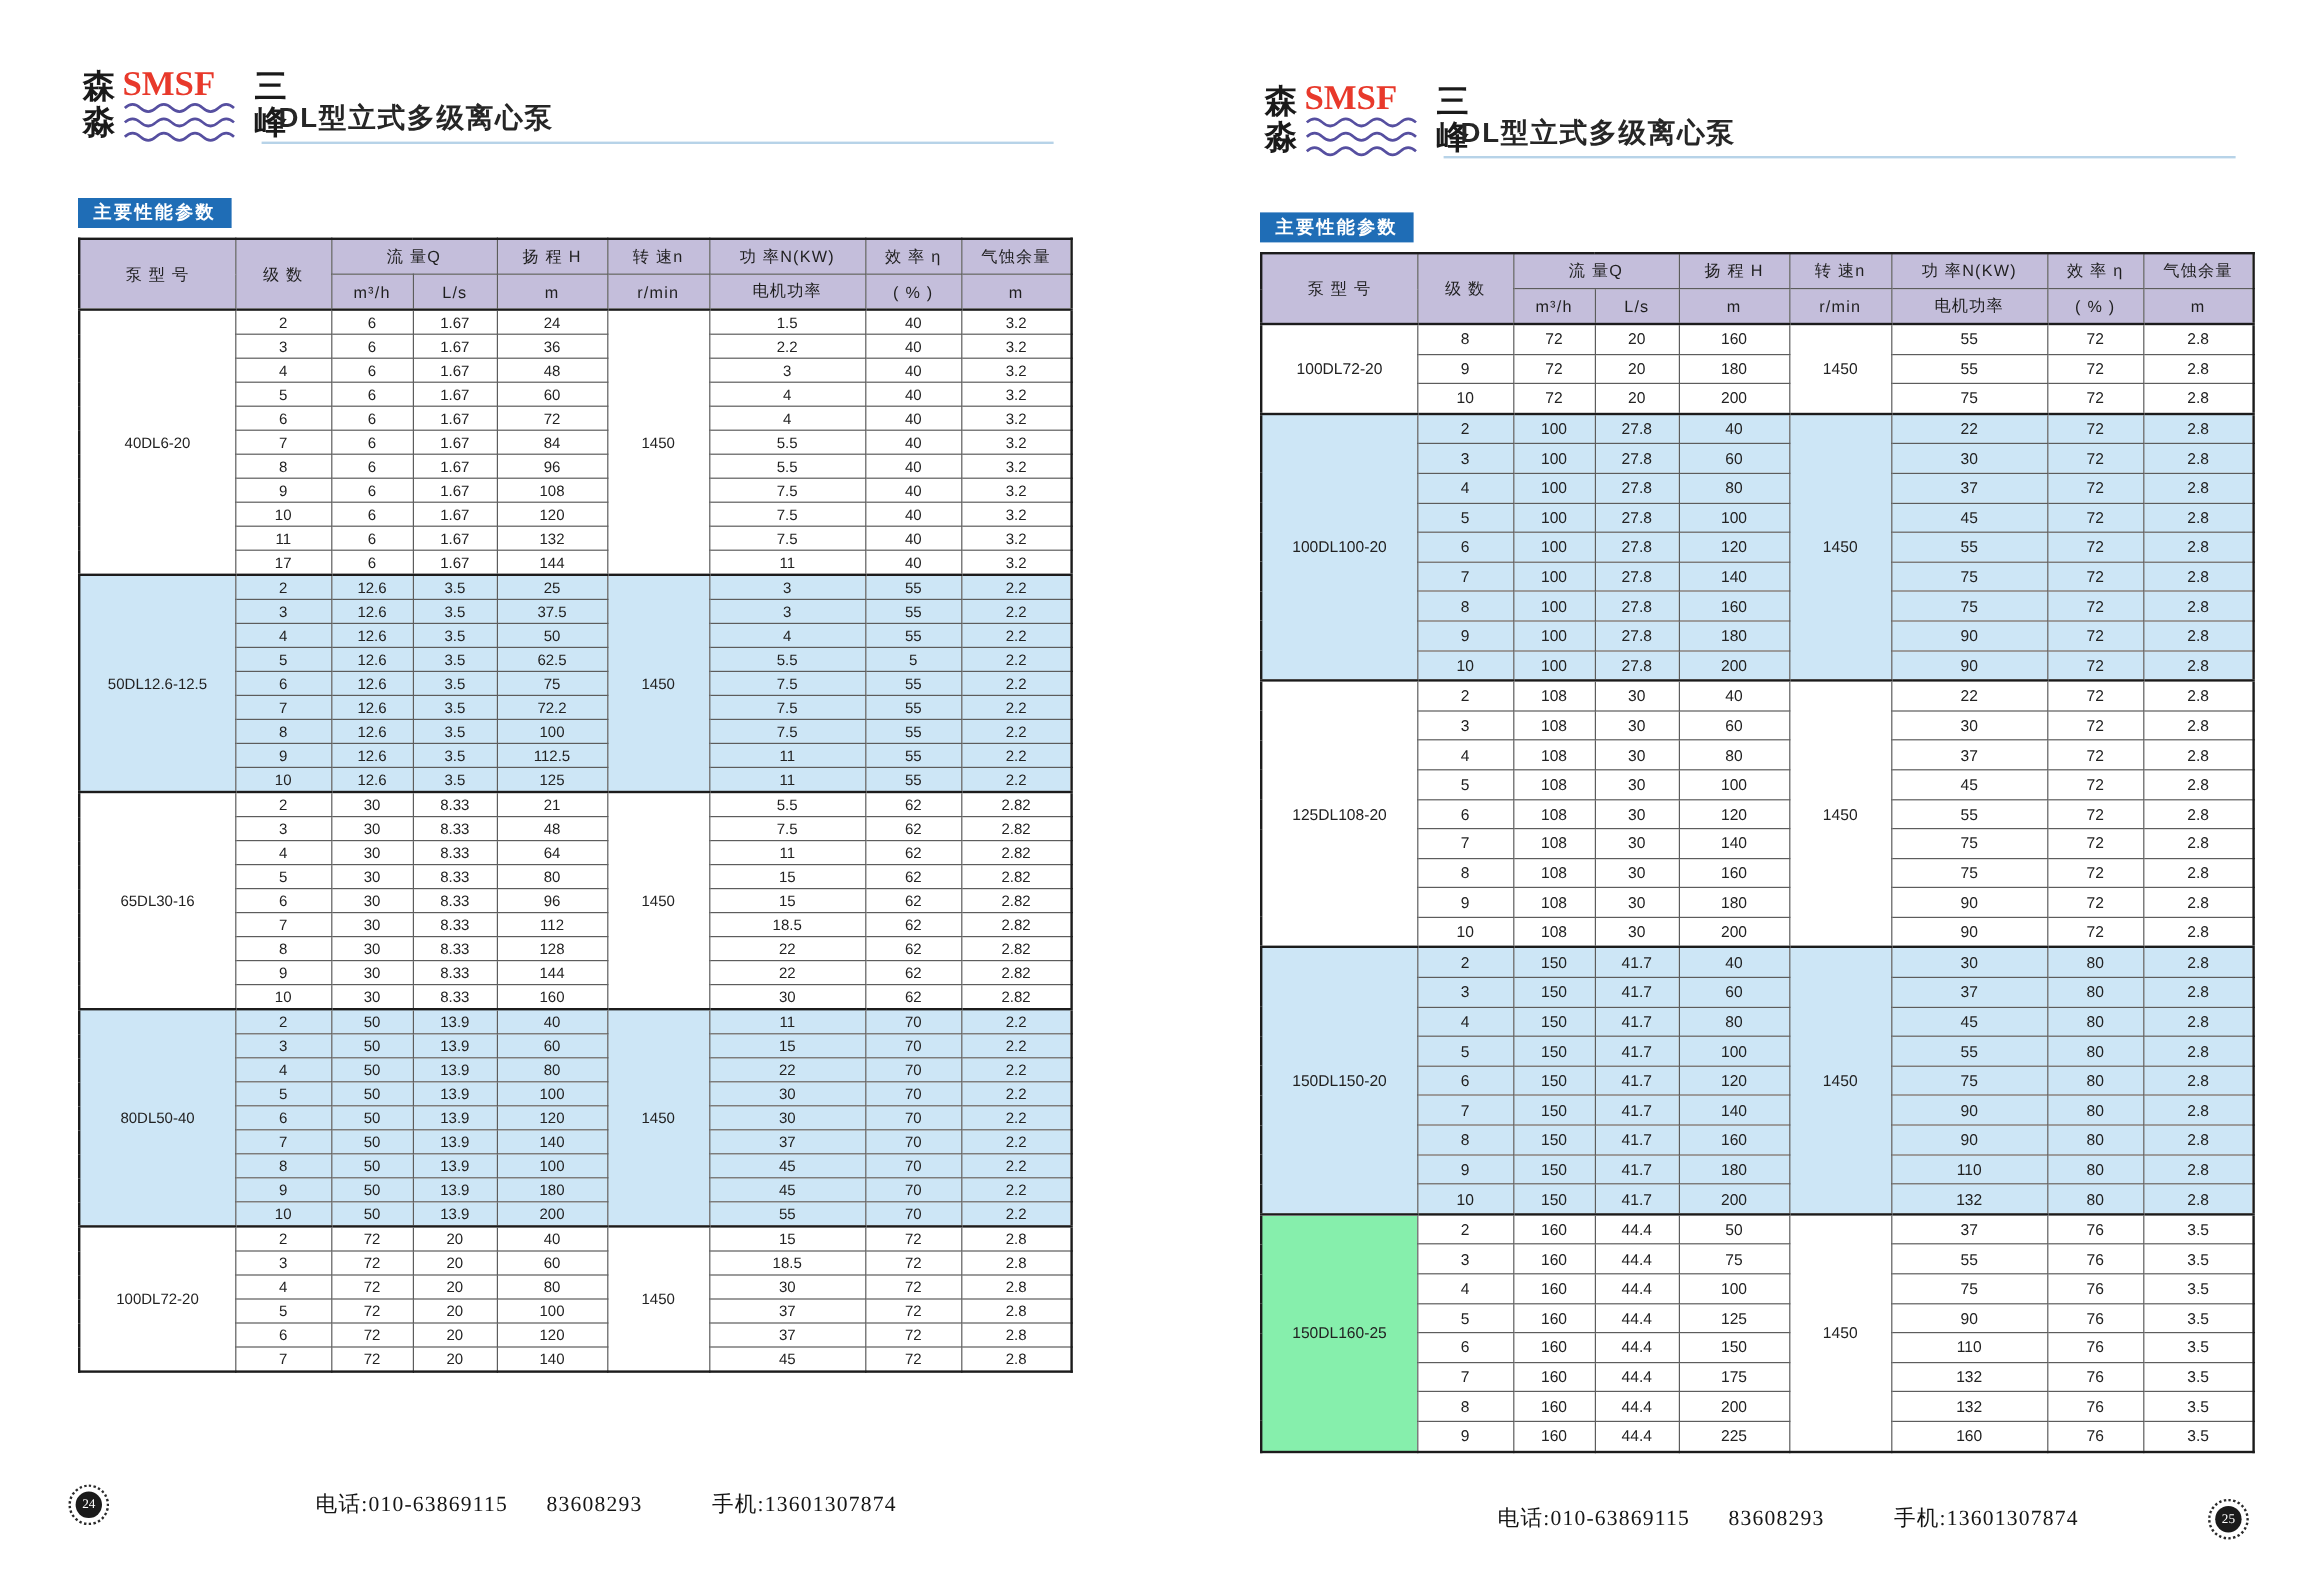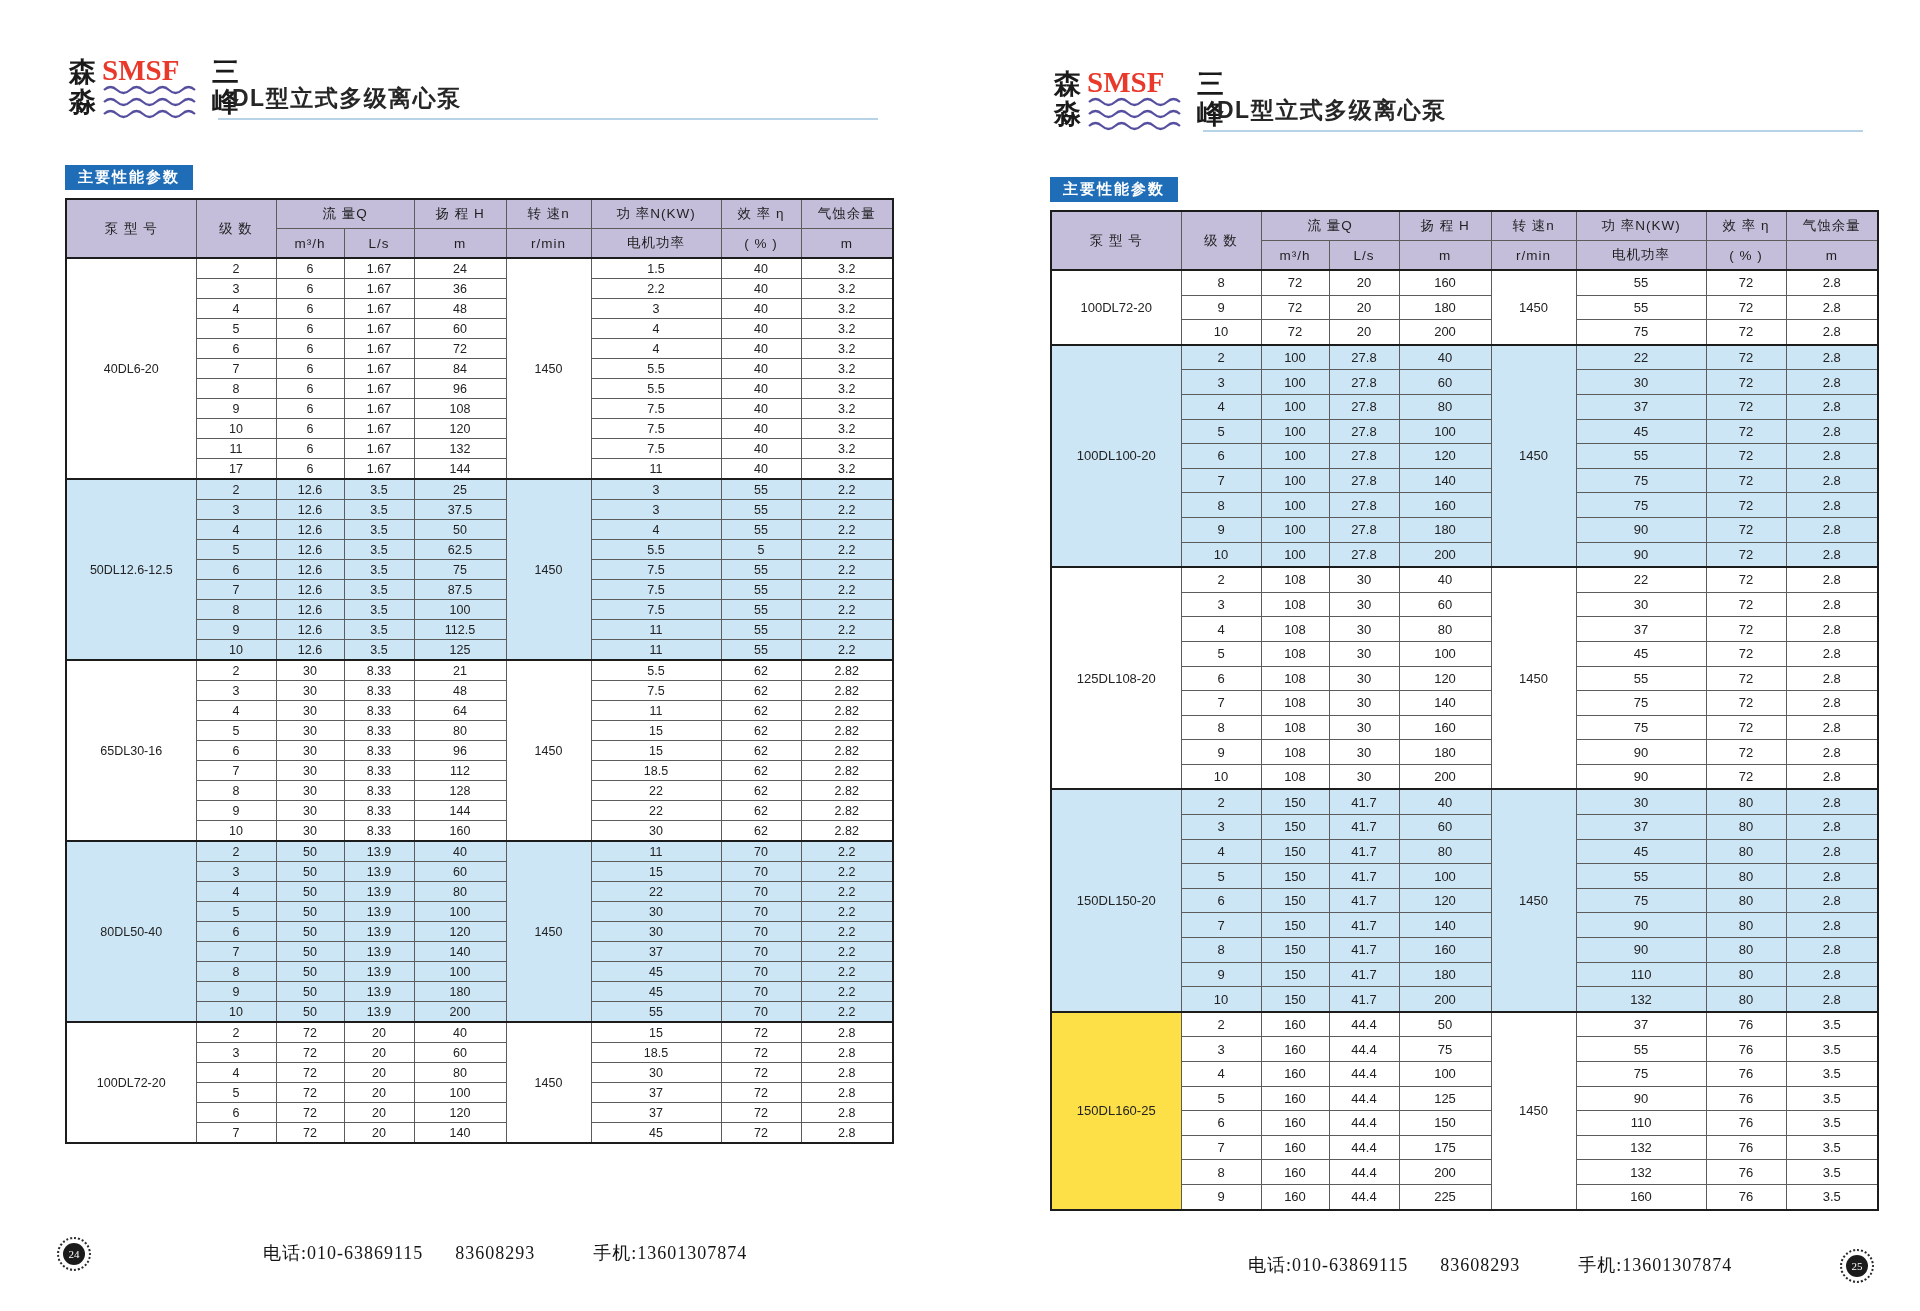--- a/index.html
+++ b/index.html
@@ -263,21 +263,21 @@
           <td class="shaded" style="background: rgb(205, 230, 246);">3.5</td>
           <td class="shaded" style="background: rgb(205, 230, 246);">75</td>
           <td class="shaded" style="background: rgb(205, 230, 246);">7.5</td>
           <td class="shaded" style="background: rgb(205, 230, 246);">55</td>
           <td class="shaded" style="background: rgb(205, 230, 246);">2.2</td>
         </tr>
         <tr>
           <td class="shaded" style="background: rgb(205, 230, 246);">7</td>
           <td class="shaded" style="background: rgb(205, 230, 246);">12.6</td>
           <td class="shaded" style="background: rgb(205, 230, 246);">3.5</td>
-          <td class="shaded" style="background: rgb(205, 230, 246);">87.5</td>
+          <td class="shaded" style="background: rgb(205, 230, 246);">72.2</td>
           <td class="shaded" style="background: rgb(205, 230, 246);">7.5</td>
           <td class="shaded" style="background: rgb(205, 230, 246);">55</td>
           <td class="shaded" style="background: rgb(205, 230, 246);">2.2</td>
         </tr>
         <tr>
           <td class="shaded" style="background: rgb(205, 230, 246);">8</td>
           <td class="shaded" style="background: rgb(205, 230, 246);">12.6</td>
           <td class="shaded" style="background: rgb(205, 230, 246);">3.5</td>
           <td class="shaded" style="background: rgb(205, 230, 246);">100</td>
           <td class="shaded" style="background: rgb(205, 230, 246);">7.5</td>
@@ -866,21 +866,21 @@
         <tr>
           <td class="shaded" style="background: rgb(205, 230, 246);">10</td>
           <td class="shaded" style="background: rgb(205, 230, 246);">150</td>
           <td class="shaded" style="background: rgb(205, 230, 246);">41.7</td>
           <td class="shaded" style="background: rgb(205, 230, 246);">200</td>
           <td class="shaded" style="background: rgb(205, 230, 246);">132</td>
           <td class="shaded" style="background: rgb(205, 230, 246);">80</td>
           <td class="shaded" style="background: rgb(205, 230, 246);">2.8</td>
         </tr>
         <tr class="section-start">
-          <td rowspan="8" class="plain" style="background: #fde047;">150DL160-25</td>
+          <td rowspan="8" class="plain" style="background: #86efac;">150DL160-25</td>
           <td class="plain" style="background: rgb(255, 255, 255);">2</td>
           <td class="plain" style="background: rgb(255, 255, 255);">160</td>
           <td class="plain" style="background: rgb(255, 255, 255);">44.4</td>
           <td class="plain" style="background: rgb(255, 255, 255);">50</td>
           <td rowspan="8" class="plain" style="background: rgb(255, 255, 255);">1450</td>
           <td class="plain" style="background: rgb(255, 255, 255);">37</td>
           <td class="plain" style="background: rgb(255, 255, 255);">76</td>
           <td class="plain" style="background: rgb(255, 255, 255);">3.5</td>
         </tr>
         <tr>

